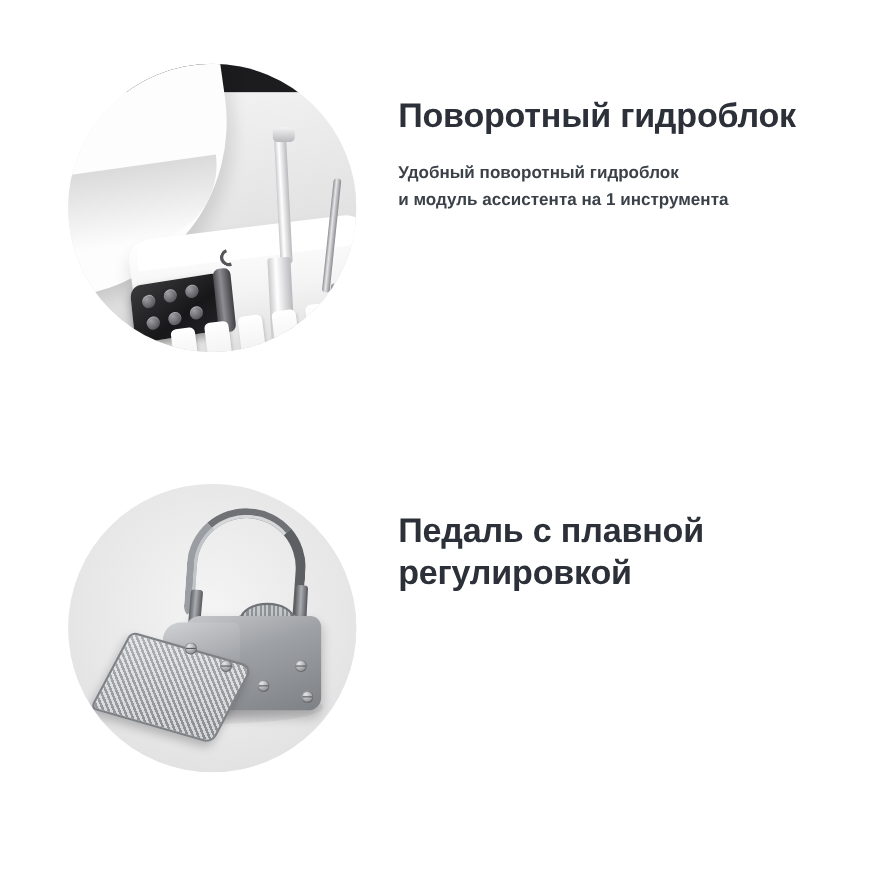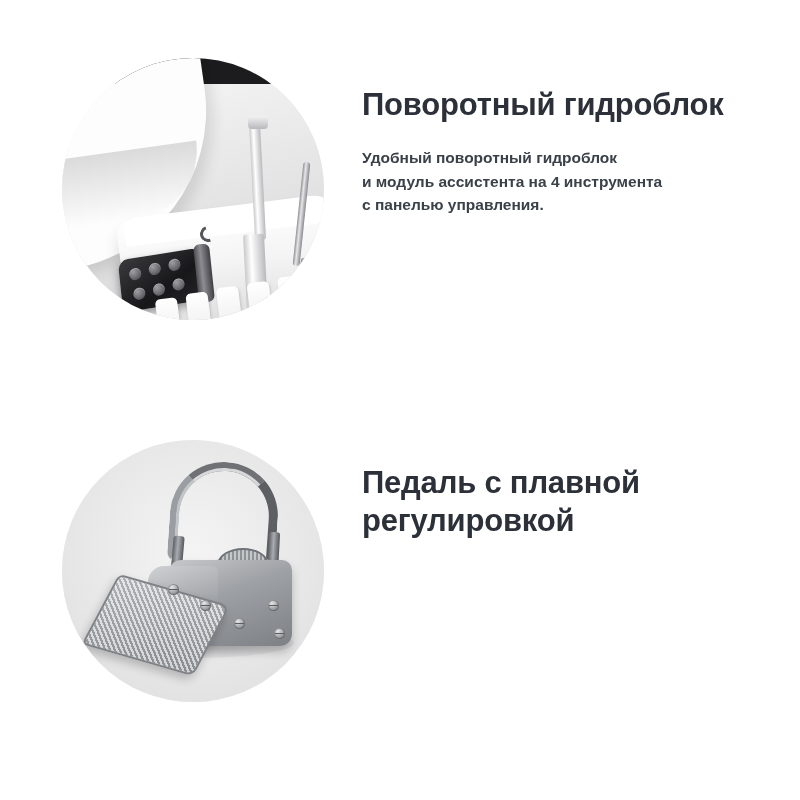--- a/index.html
+++ b/index.html
@@ -273,22 +273,21 @@
       </div>
     </div>
 
     <div class="text-col">
       <h2 class="f-title">
         <span class="ln">Поворотный</span>
         <span class="ln">гидроблок</span>
       </h2>
       <p class="f-desc">
         <span class="ln">Удобный поворотный гидроблок</span>
-        <span class="ln">и модуль ассистента на 4 инструмента</span>
-        <span class="ln">с панелью управления.</span>
+        <span class="ln">и модуль ассистента на 1 инструмента</span>
       </p>
     </div>
   </section>
 
   <section class="feature feature-2">
 
     <div class="media img2">
       <div class="bg"></div>
       <div class="shadow"></div>
 

